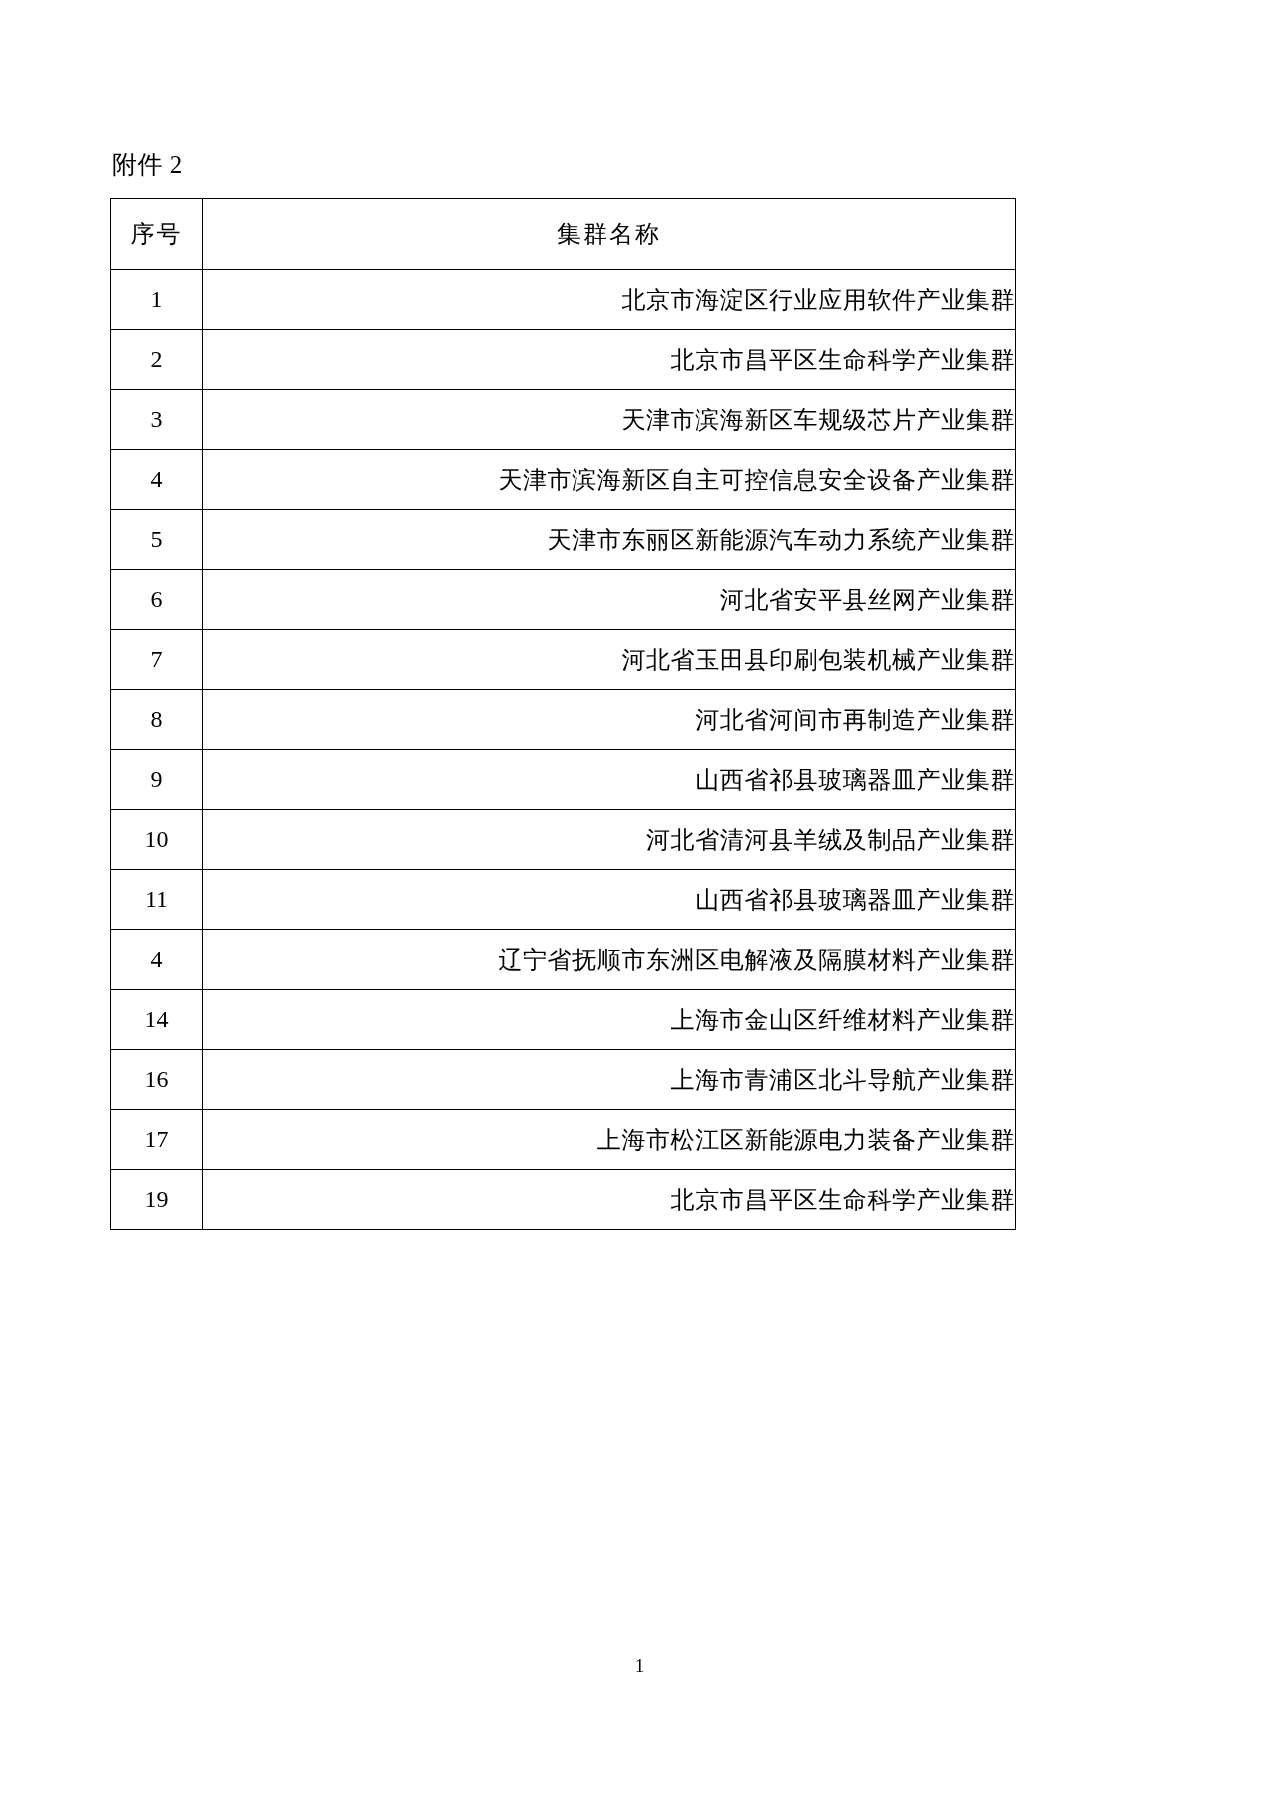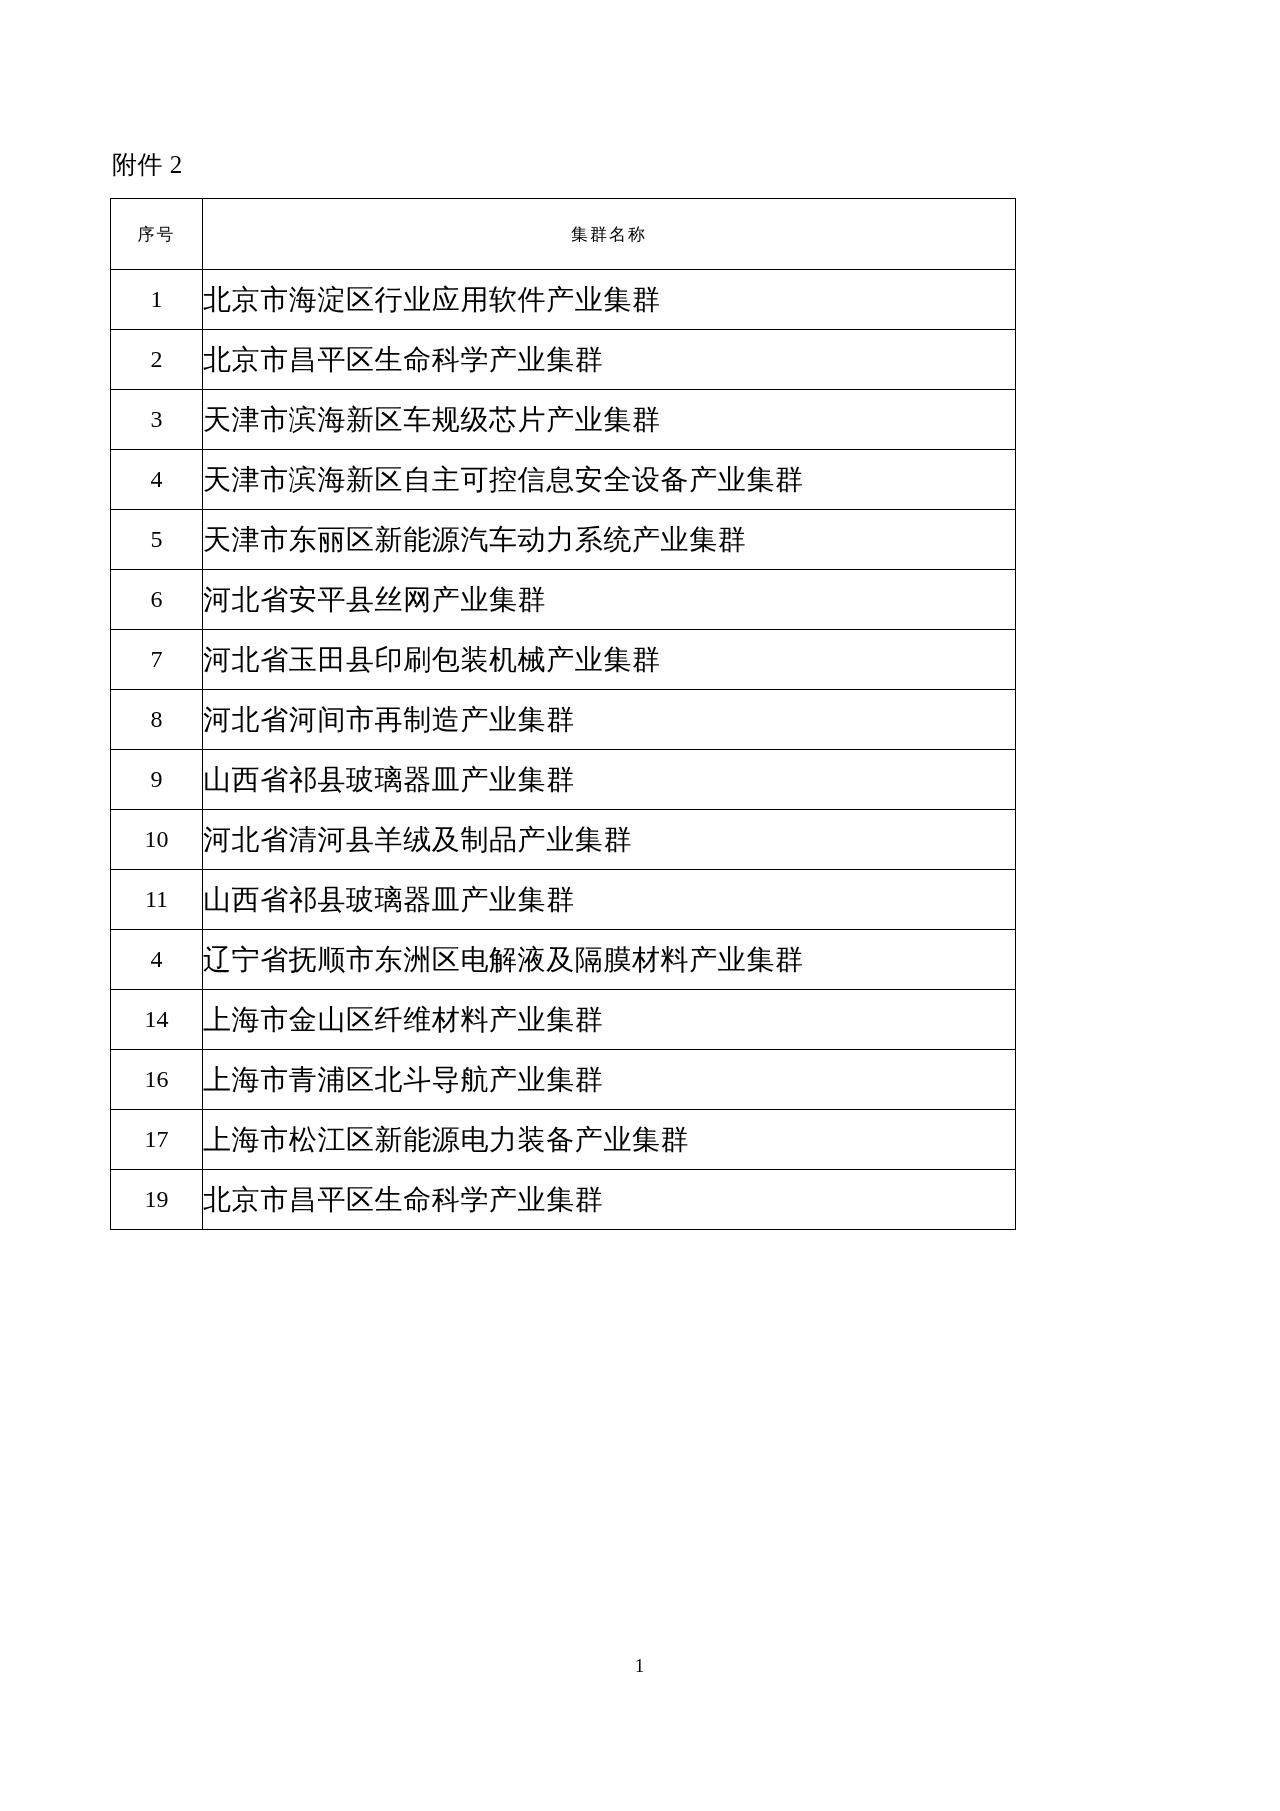--- a/index.html
+++ b/index.html
@@ -50,37 +50,37 @@
   table.cluster-table td {
     border: 1.4px solid #000000;
     padding: 0;
     font-weight: normal;
   }
   col.col-index { width: 92px; }
   col.col-name  { width: 813px; }
 
   th.head-cell {
     height: 70px;
-    font-size: 17px;
+    font-size: 24px;
     text-align: center;
     vertical-align: middle;
     letter-spacing: 2px;
     font-weight: normal;
   }
   td.cell-index {
     height: 59px;
     text-align: center;
     vertical-align: middle;
     font-size: 24px;
   }
   td.cell-name {
     height: 59px;
-    text-align: left;
+    text-align: right;
     vertical-align: middle;
-    font-size: 28px;
+    font-size: 24px;
     padding-left: 14px;
     letter-spacing: 0.6px;
     white-space: nowrap;
     margin-left: 44px;
   }
   .page-number {
     position: absolute;
     left: 0;
     right: 0;
     top: 1655px;

